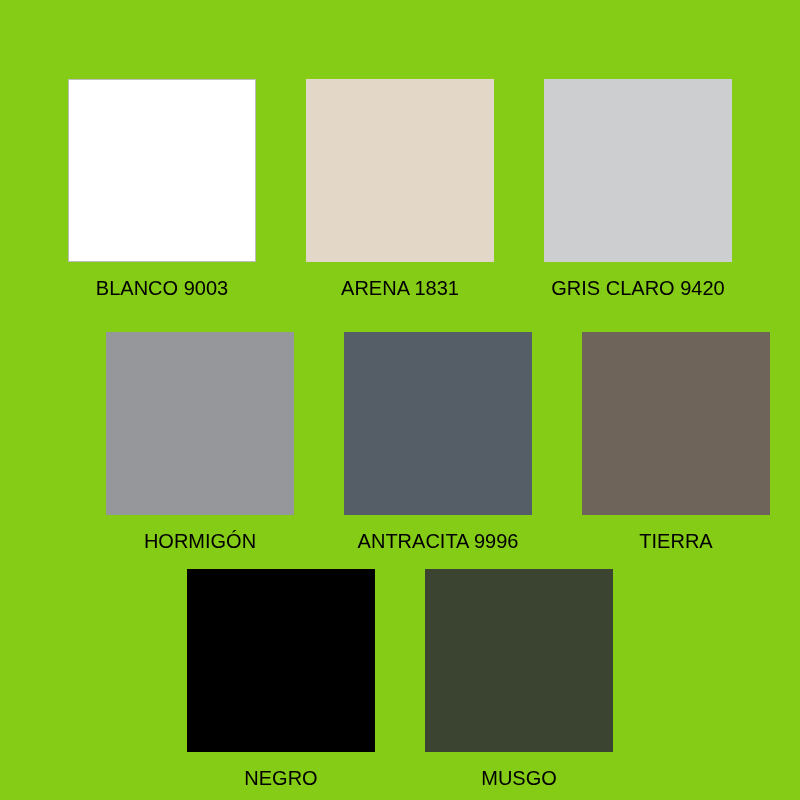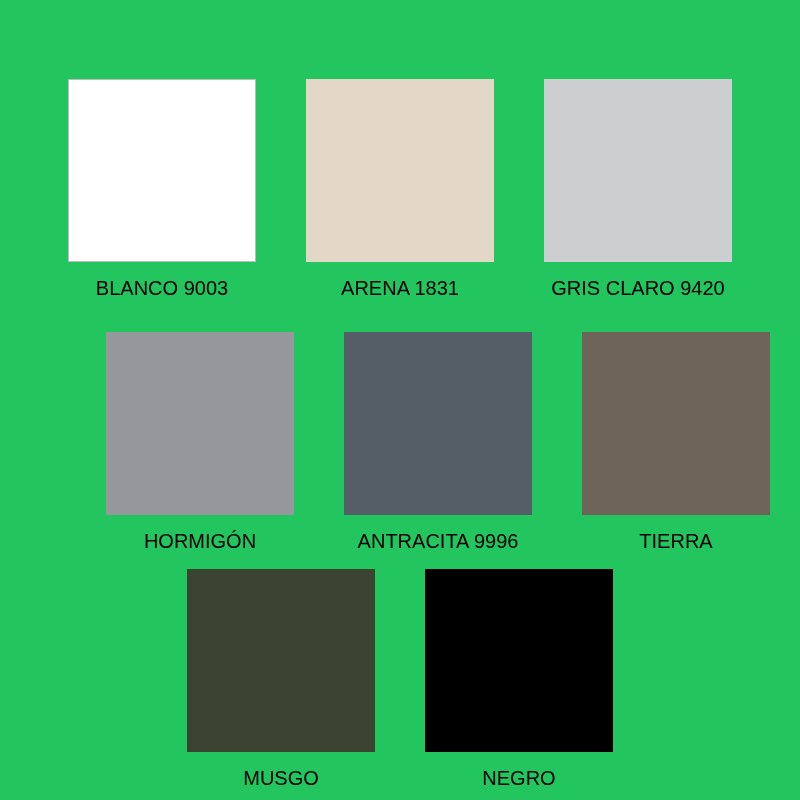--- a/index.html
+++ b/index.html
@@ -11,21 +11,21 @@
     height: 800px;
     background: #ffffff;
     font-family: "Liberation Sans", sans-serif;
     overflow: hidden;
   }
 
   #palette {
     position: relative;
     width: 800px;
     height: 800px;
-    background: #22c55e;
+    background: #84cc16;
   }
 
   .swatch-row {
     position: absolute;
     left: 0;
     width: 800px;
     display: flex;
     justify-content: center;
   }
 
@@ -103,24 +103,24 @@
     <div class="swatch-cell">
       <div class="swatch-chip" style="background-color: rgb(110, 100, 89);"></div>
       <div class="swatch-label">TIERRA</div>
     </div>
 
   </div>
 
   <div class="swatch-row" id="row-2">
 
     <div class="swatch-cell">
-      <div class="swatch-chip" style="background-color: rgb(59, 68, 48);"></div>
-      <div class="swatch-label">MUSGO</div>
+      <div class="swatch-chip" style="background-color: rgb(0, 0, 0);"></div>
+      <div class="swatch-label">NEGRO</div>
     </div>
 
     <div class="swatch-cell">
-      <div class="swatch-chip" style="background-color: rgb(0, 0, 0);"></div>
-      <div class="swatch-label">NEGRO</div>
+      <div class="swatch-chip" style="background-color: rgb(59, 68, 48);"></div>
+      <div class="swatch-label">MUSGO</div>
     </div>
 
   </div>
 
 </div>
 
 </body></html>

